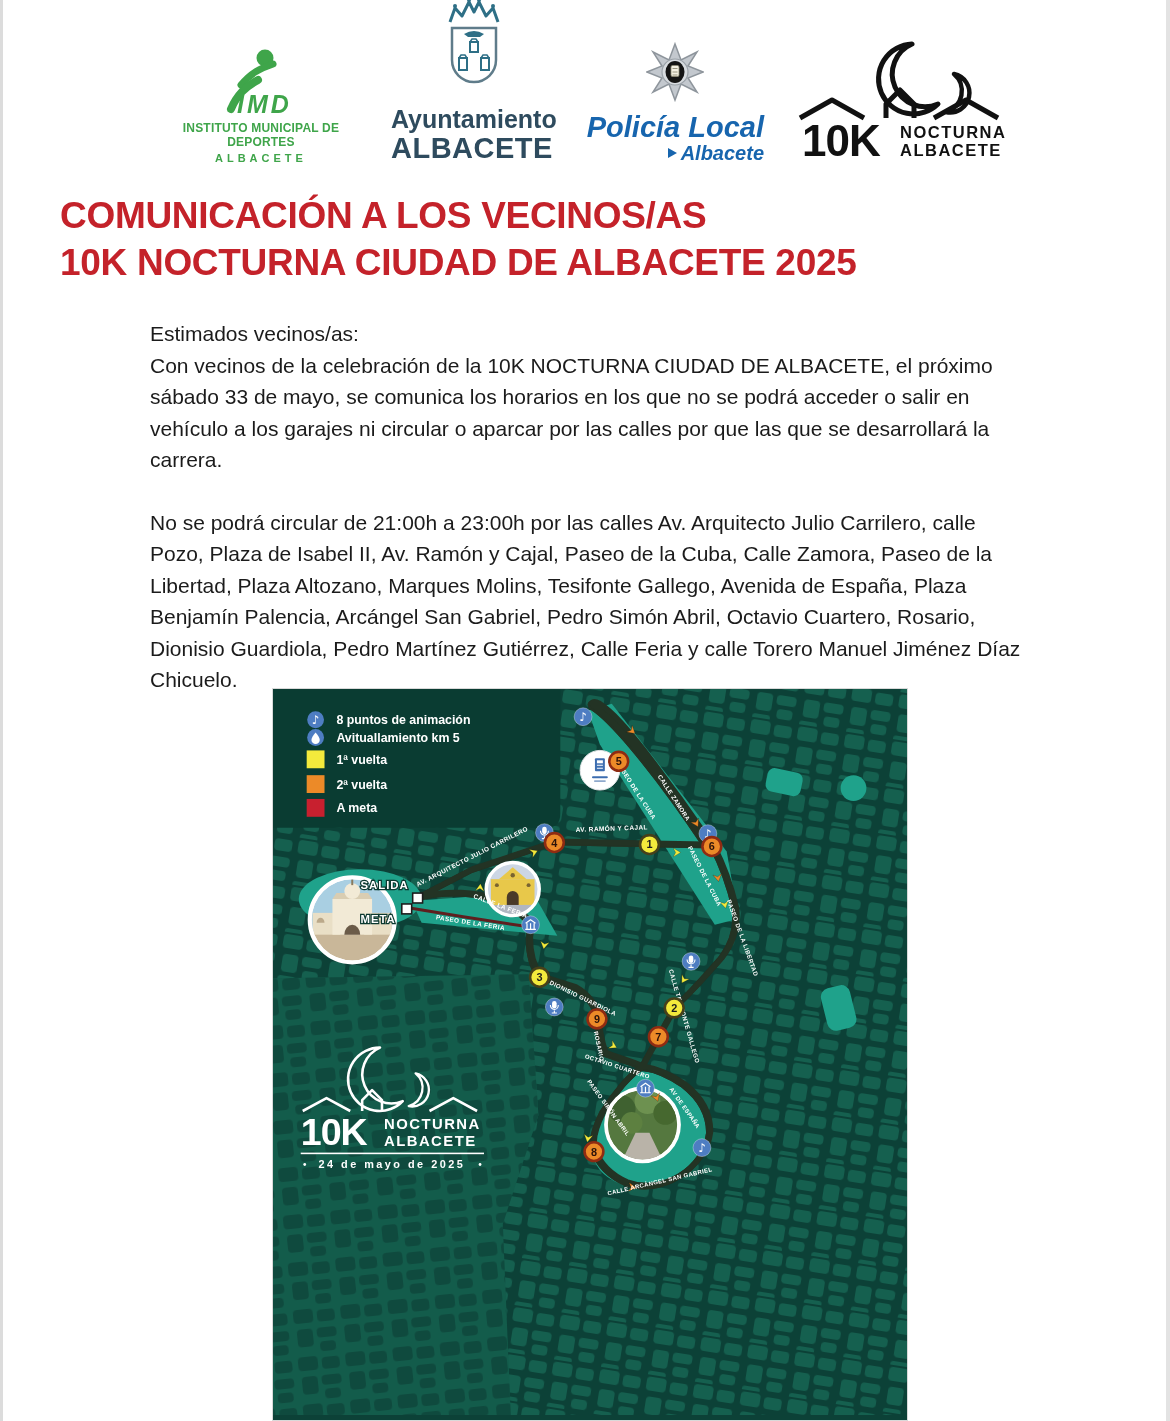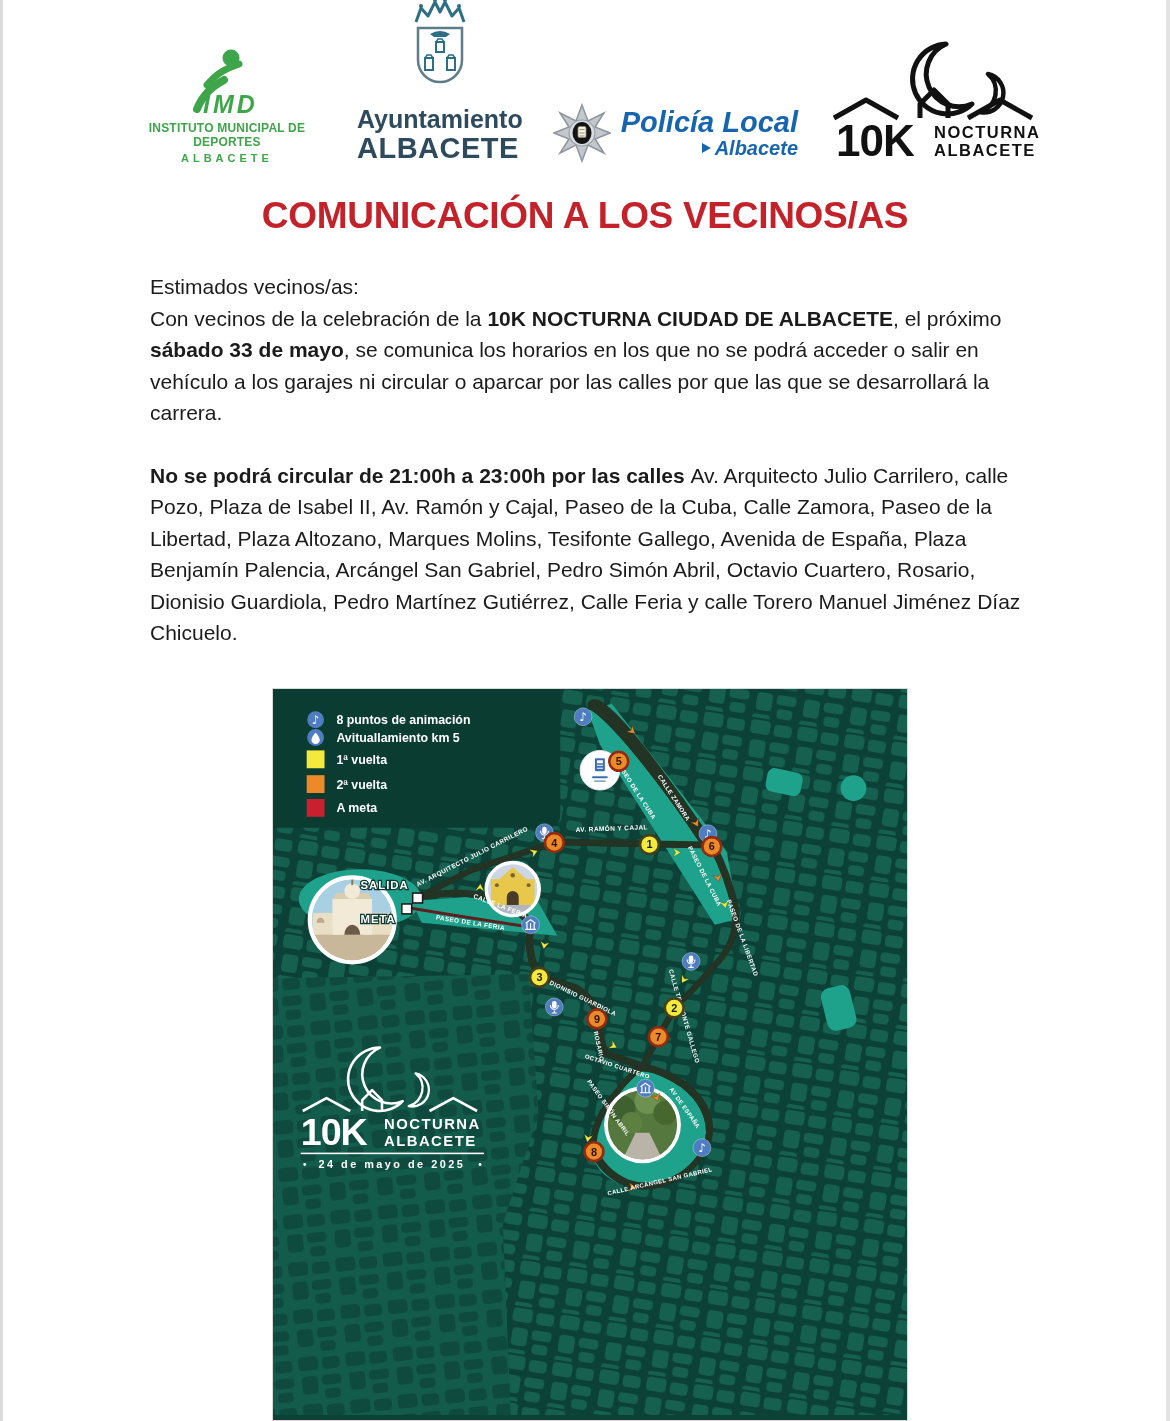--- a/index.html
+++ b/index.html
@@ -11,37 +11,37 @@
   body::after{content:"";position:absolute;right:0;top:0;bottom:0;width:4px;background:#e3e3e3;}
 
   
   .logos{display:flex;align-items:flex-end;justify-content:center;gap:30px;padding-top:36px;height:128px;}
   .logo-imd{width:200px;text-align:center;color:#3FA54A;}
   .logo-imd .org1{font-size:12px;font-weight:bold;letter-spacing:.2px;margin-top:2px;}
   .logo-imd .org2{font-size:11px;font-weight:600;letter-spacing:4px;margin-top:3px;}
   .logo-ayto{display:flex;align-items:center;gap:14px;flex-direction:column;}
   .ayto-text .l1{font-size:25px;font-weight:bold;color:#2E4B5E;line-height:27px;}
   .ayto-text .l2{font-size:29px;font-weight:bold;color:#2E4B5E;letter-spacing:.5px;line-height:31px;}
-  .logo-policia{display:flex;align-items:center;gap:10px;}
+  .logo-policia{display:flex;align-items:center;gap:10px;flex-direction:column;}
   .pol-text{color:#1765AE;font-style:italic;font-weight:bold;}
   .pol-text .l1{font-size:29px;line-height:29px;}
   .pol-text .l2{font-size:20px;line-height:22px;text-align:right;display:flex;align-items:center;justify-content:flex-end;gap:4px;}
   .pol-arrow{width:0;height:0;border-left:9px solid #1765AE;border-top:5px solid transparent;border-bottom:5px solid transparent;display:inline-block;}
 
   
   .title{
-    margin:28px 60px 0 60px;text-align:center;color:#C4222A;
+    margin:28px 60px 0 60px;color:#C4222A;
     font-size:37px;line-height:47px;font-weight:bold;letter-spacing:-.3px;
   }
 
   
   .bodytext{width:885px;margin:32px 0 0 150px;font-size:21px;line-height:31.5px;color:#1b1b1b;}
   .bodytext p{margin:0;}
   .bodytext .gap{margin-top:31px;}
-  .b{font-weight:bold;text-align:right;}
+  .b{font-weight:normal;text-align:right;}
 
   
   .map-wrap{
     position:absolute;left:272px;top:688px;width:636px;height:733px;
     border:1px solid #d9d9d9;box-sizing:border-box;background:#0C4137;overflow:hidden;
   }
   .map-wrap svg{display:block;}
   .street{fill:#ffffff;font-weight:bold;letter-spacing:.4px;font-family:"Liberation Sans",sans-serif;}
   .lbl-startfinish{fill:#ffffff;font-weight:bold;font-size:11.5px;letter-spacing:1px;
     paint-order:stroke;stroke:#0a382f;stroke-width:2.5px;font-family:"Liberation Sans",sans-serif;}
@@ -111,20 +111,21 @@
       <path d="M92,80 V66 L106,52 L120,66 V80" fill="none" stroke="#111" stroke-width="5" stroke-linejoin="round"></path>
       <text x="8" y="118" font-size="44" font-weight="900" letter-spacing="-1" fill="#111" font-family="Liberation Sans,sans-serif">10K</text>
       <text x="106" y="100" font-size="16.5" font-weight="900" letter-spacing="1.5" fill="#111" font-family="Liberation Sans,sans-serif">NOCTURNA</text>
       <text x="106" y="118" font-size="16.5" font-weight="900" letter-spacing="1.5" fill="#111" font-family="Liberation Sans,sans-serif">ALBACETE</text>
     </svg>
   </div>
 </header>
 
 <h1 class="title">
   <span>COMUNICACIÓN A LOS VECINOS/AS</span><br>
+  <span>10K NOCTURNA CIUDAD DE ALBACETE 2025</span>
 </h1>
 
 <div class="bodytext">
   <p>Estimados vecinos/as:</p>
   <p><span>Con vecinos de la celebración de la </span><span class="b">10K NOCTURNA CIUDAD DE ALBACETE</span><span>, el próximo </span><span class="b">sábado 33 de mayo</span><span>, se comunica los horarios en los que no se podrá acceder o salir en vehículo a los garajes ni circular o aparcar por las calles por que las que se desarrollará la carrera.</span></p>
   <p class="gap"><span class="b">No se podrá circular de 21:00h a 23:00h por las calles </span><span>Av. Arquitecto Julio Carrilero, calle Pozo, Plaza de Isabel II, Av. Ramón y Cajal, Paseo de la Cuba, Calle Zamora, Paseo de la Libertad, Plaza Altozano, Marques Molins, Tesifonte Gallego, Avenida de España, Plaza Benjamín Palencia, Arcángel San Gabriel, Pedro Simón Abril, Octavio Cuartero, Rosario, Dionisio Guardiola, Pedro Martínez Gutiérrez, Calle Feria y calle Torero Manuel Jiménez Díaz Chicuelo.</span></p>
 </div>
 
 <div class="map-wrap">
 <svg id="route-map" width="634" viewBox="0 0 640 733" xmlns="http://www.w3.org/2000/svg">

